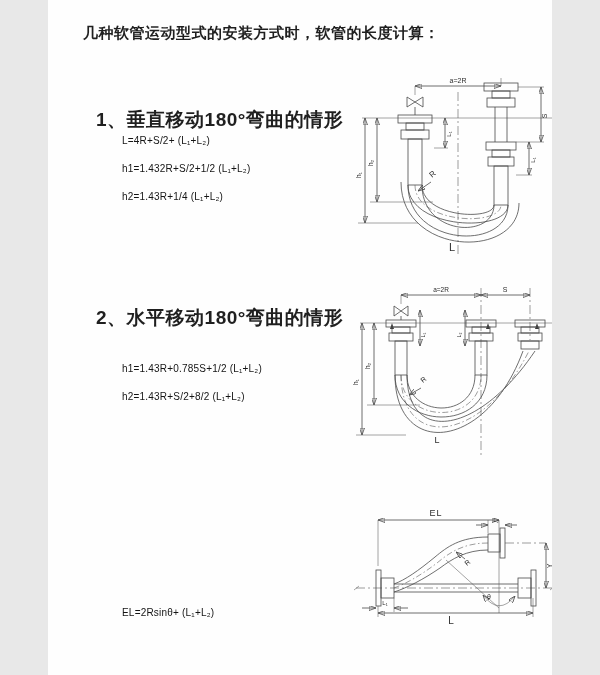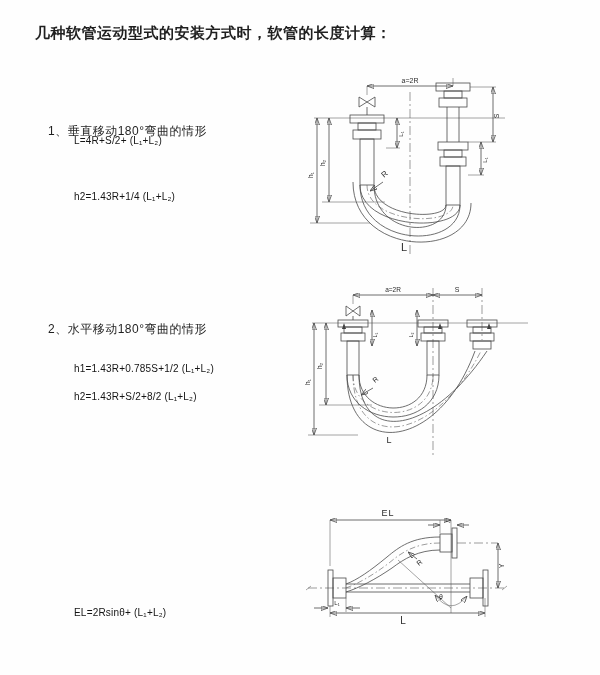--- a/index.html
+++ b/index.html
@@ -1,23 +1,23 @@
 <!DOCTYPE html>
 <html><head>
 <meta charset="utf-8">
 <style>
   html,body{margin:0;padding:0;background:#e8e8e8;}
   .page{
-    position:relative;width:600px;height:675px;margin:0 auto;
+    position:relative;width:504px;height:675px;margin:0 auto;
     background:#fefefe;overflow:hidden;
     font-family:"Liberation Sans","DejaVu Sans",sans-serif;
     color:#1f1f1f;
   }
   .title{position:absolute;left:35px;top:24px;font-size:15px;font-weight:600;letter-spacing:.5px;}
-  .heading{position:absolute;font-size:12px;font-weight:400;letter-spacing:.5px;margin-top:16px;}
+  .heading{position:absolute;font-size:19px;font-weight:700;letter-spacing:.5px;}
   .formula{position:absolute;font-size:10px;font-weight:400;color:#141414;letter-spacing:.2px;}
   .h1{left:48px;top:107px}.h2{left:48px;top:305px}.h3{left:48px;top:522px}
   .f11{left:74px;top:135px}.f12{left:74px;top:163px}.f13{left:74px;top:191px}
   .f21{left:74px;top:333px}.f22{left:74px;top:363px}.f23{left:74px;top:391px}
   .f31{left:74px;top:550px}.f32{left:74px;top:579px}.f33{left:74px;top:607px}
   svg.diag{position:absolute;overflow:visible;}
   .d1{left:300px;top:70px}.d2{left:300px;top:280px}.d3{left:300px;top:500px}
   svg.diag line,svg.diag path,svg.diag rect{stroke:#4a4a4a;stroke-width:.8;fill:none;}
   svg.diag .thin{stroke-width:.55;stroke:#5a5a5a;}
   svg.diag .dash{stroke-dasharray:9 3 2 3;stroke-width:.6;stroke:#5a5a5a;}
@@ -27,20 +27,21 @@
 </style>
 </head>
 <body>
 
 <div class="page">
 
   <div class="title">几种软管运动型式的安装方式时，软管的长度计算：</div>
 
   <div class="heading h1">1、垂直移动180°弯曲的情形</div>
   <div class="formula f11">L=4R+S/2+ (L₁+L₂)</div>
+  <div class="formula f12">h1=1.432R+S/2+1/2 (L₁+L₂)</div>
   <div class="formula f13">h2=1.43R+1/4 (L₁+L₂)</div>
 
   <div class="heading h2">2、水平移动180°弯曲的情形</div>
   <div class="formula f22">h1=1.43R+0.785S+1/2 (L₁+L₂)</div>
   <div class="formula f23">h2=1.43R+S/2+8/2 (L₁+L₂)</div>
 
   <div class="formula f33">EL=2Rsinθ+ (L₁+L₂)</div>
 
   <svg class="diag d1" width="300" height="195" viewBox="0 0 300 195">
     <defs>

